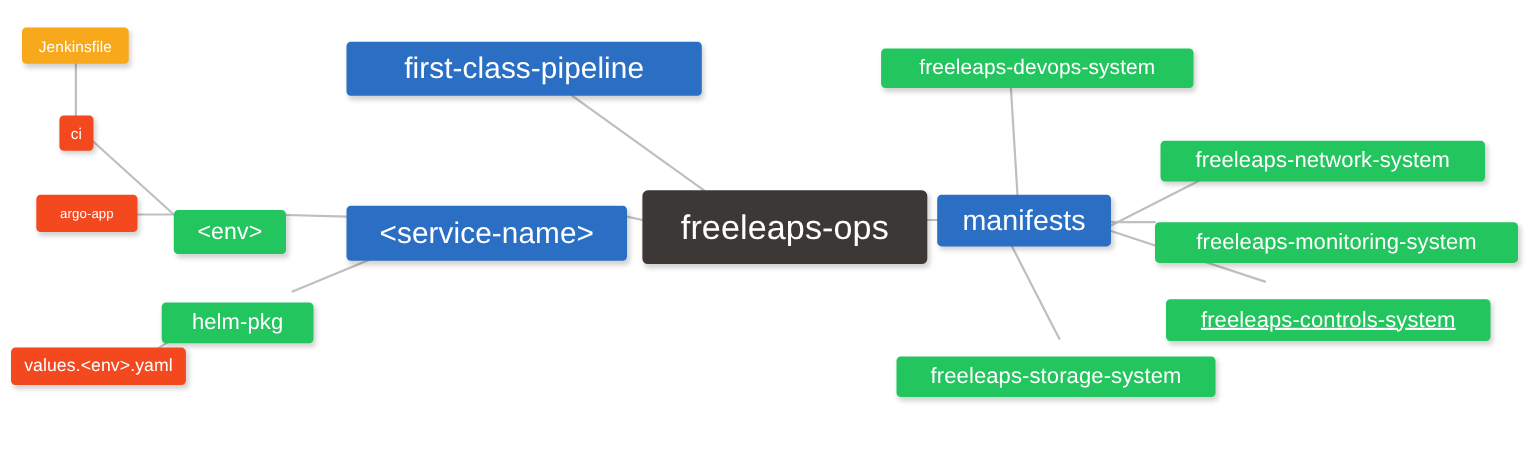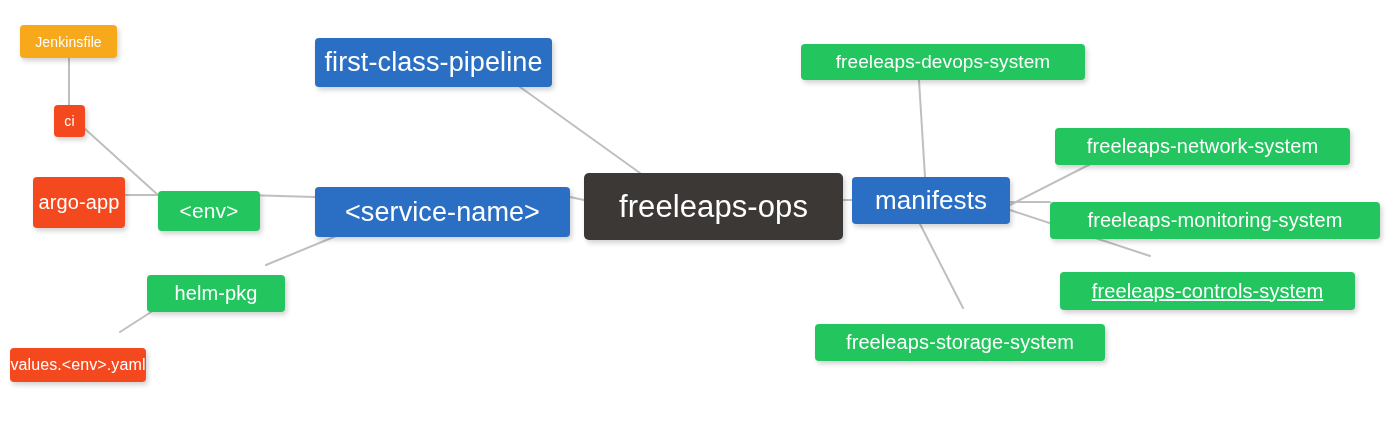--- a/index.html
+++ b/index.html
@@ -68,25 +68,25 @@
       <line x1="843" y1="200" x2="852" y2="200" stroke="#bfbfbf" stroke-width="2" stroke-linecap="round"></line>
       <line x1="925" y1="177" x2="918" y2="64" stroke="#bfbfbf" stroke-width="2" stroke-linecap="round"></line>
       <line x1="1010" y1="205" x2="1120" y2="149" stroke="#bfbfbf" stroke-width="2" stroke-linecap="round"></line>
       <line x1="1010" y1="202" x2="1050" y2="202" stroke="#bfbfbf" stroke-width="2" stroke-linecap="round"></line>
       <line x1="1010" y1="210" x2="1150" y2="256" stroke="#bfbfbf" stroke-width="2" stroke-linecap="round"></line>
       <line x1="920" y1="224" x2="963" y2="308" stroke="#bfbfbf" stroke-width="2" stroke-linecap="round"></line>
     </svg>
   <div id="node-layer">
       <div class="node node-orange" style="left: 20px; top: 25px; width: 97px; height: 33px; font-size: 14px;">Jenkinsfile</div>
       <div class="node node-red" style="left: 54px; top: 105px; width: 31px; height: 32px; font-size: 14px;">ci</div>
-      <div class="node node-red" style="left: 33px; top: 177px; width: 92px; height: 51px; font-size: 20px;">argo-app</div>
+      <div class="node node-red" style="left: 33px; top: 177px; width: 92px; height: 34px; font-size: 12px;">argo-app</div>
       <div class="node node-green" style="left: 158px; top: 175px; width: 102px; height: 40px; font-size: 21px;">&lt;env&gt;</div>
       <div class="node node-green" style="left: 147px; top: 259px; width: 138px; height: 37px; font-size: 20px;">helm-pkg</div>
-      <div class="node node-red" style="left: 10px; top: 348px; width: 136px; height: 34px; font-size: 16px; text-align: right;">values.&lt;env&gt;.yaml</div>
-      <div class="node node-blue" style="left: 315px; top: 38px; width: 237px; height: 49px; font-size: 27px;">first-class-pipeline</div>
+      <div class="node node-red" style="left: 10px; top: 316px; width: 159px; height: 34px; font-size: 16px; text-align: right;">values.&lt;env&gt;.yaml</div>
+      <div class="node node-blue" style="left: 315px; top: 38px; width: 323px; height: 49px; font-size: 27px;">first-class-pipeline</div>
       <div class="node node-blue" style="left: 315px; top: 187px; width: 255px; height: 50px; font-size: 27px;">&lt;service-name&gt;</div>
       <div class="node node-root" style="left: 584px; top: 173px; width: 259px; height: 67px; font-size: 31px;">freeleaps-ops</div>
       <div class="node node-blue" style="left: 852px; top: 177px; width: 158px; height: 47px; font-size: 26px;">manifests</div>
       <div class="node node-green" style="left: 801px; top: 28px; width: 284px; height: 36px; font-size: 19px;">freeleaps-devops-system</div>
       <div class="node node-green" style="left: 1055px; top: 112px; width: 295px; height: 37px; font-size: 20px;">freeleaps-network-system</div>
       <div class="node node-green" style="left: 1050px; top: 186px; width: 330px; height: 37px; font-size: 20px;">freeleaps-monitoring-system</div>
       <div class="node node-green" style="left: 1060px; top: 256px; width: 295px; height: 38px; font-size: 20px; text-decoration: underline;">freeleaps-controls-system</div>
       <div class="node node-green" style="left: 815px; top: 308px; width: 290px; height: 37px; font-size: 20px;">freeleaps-storage-system</div>
     </div>
 </div>

